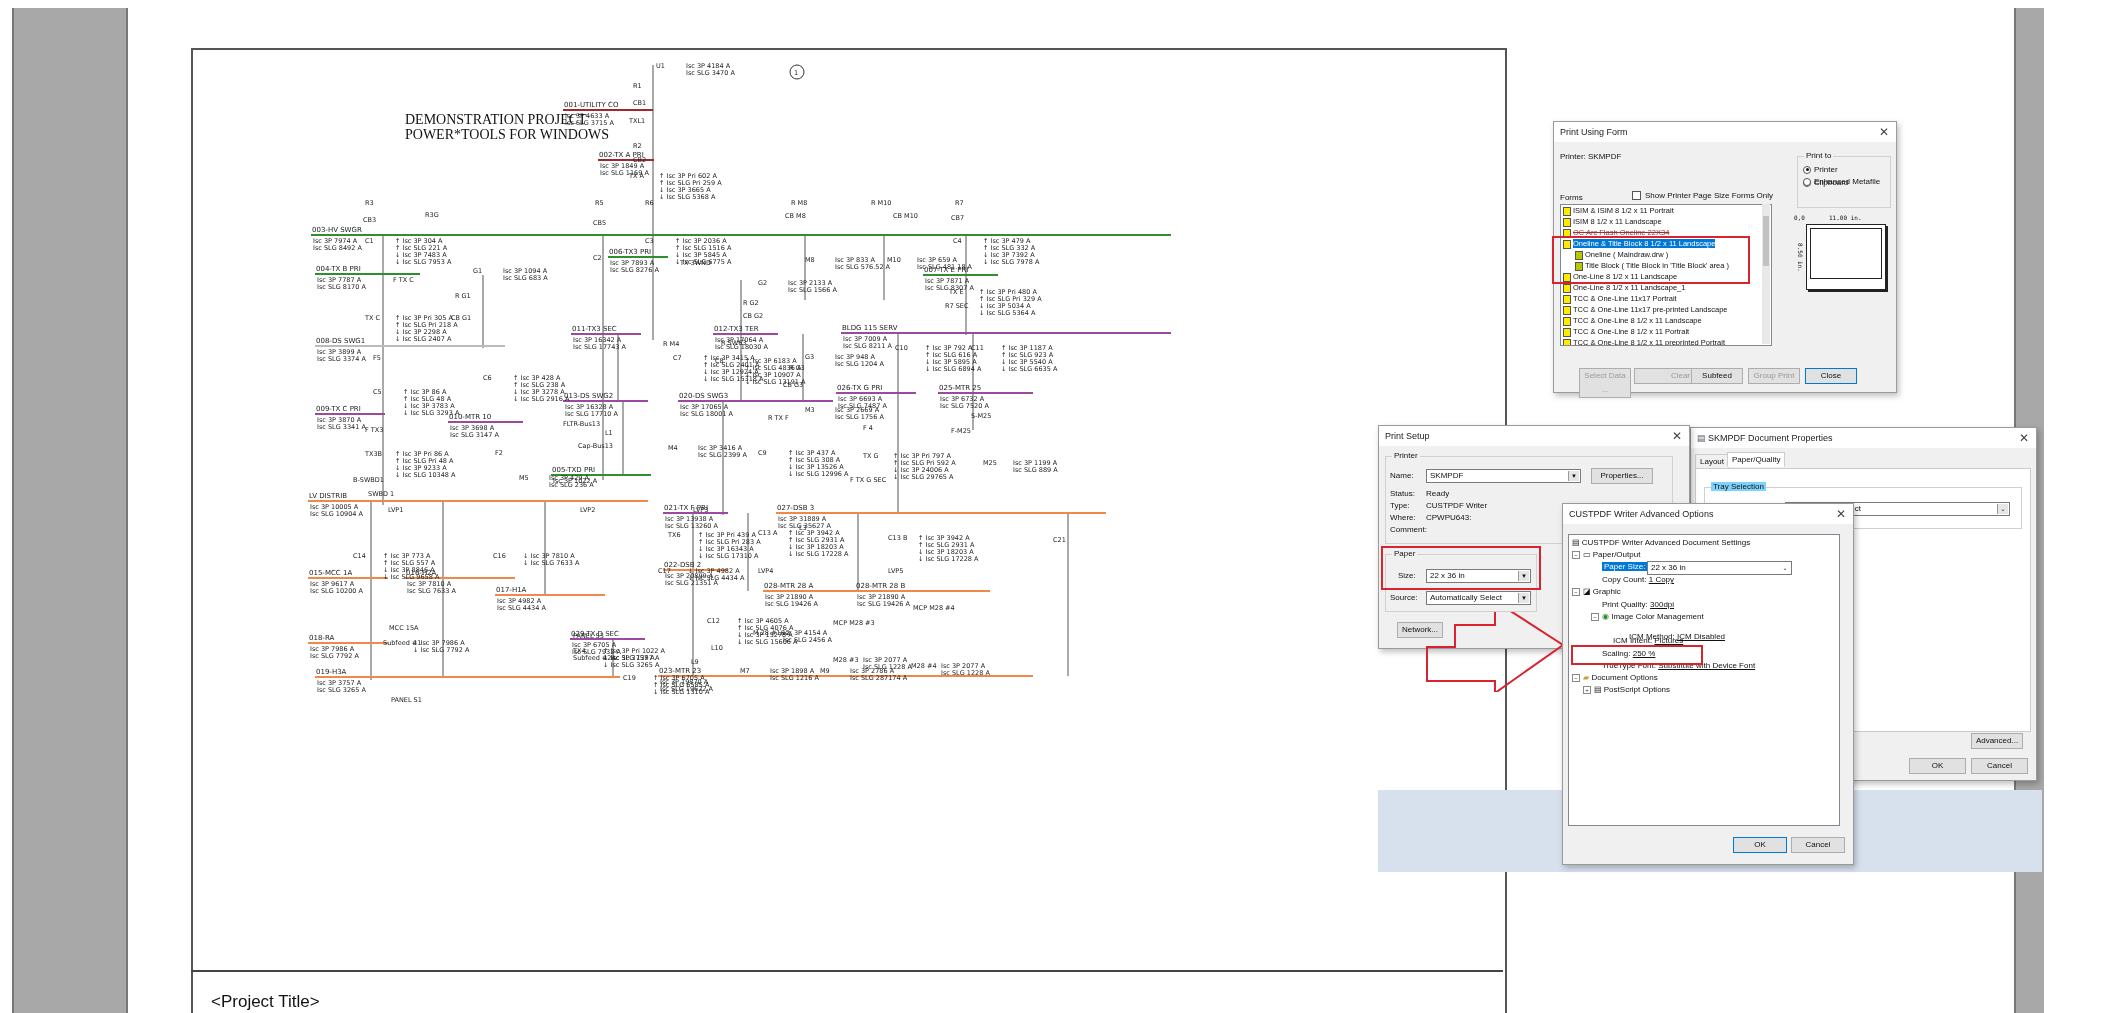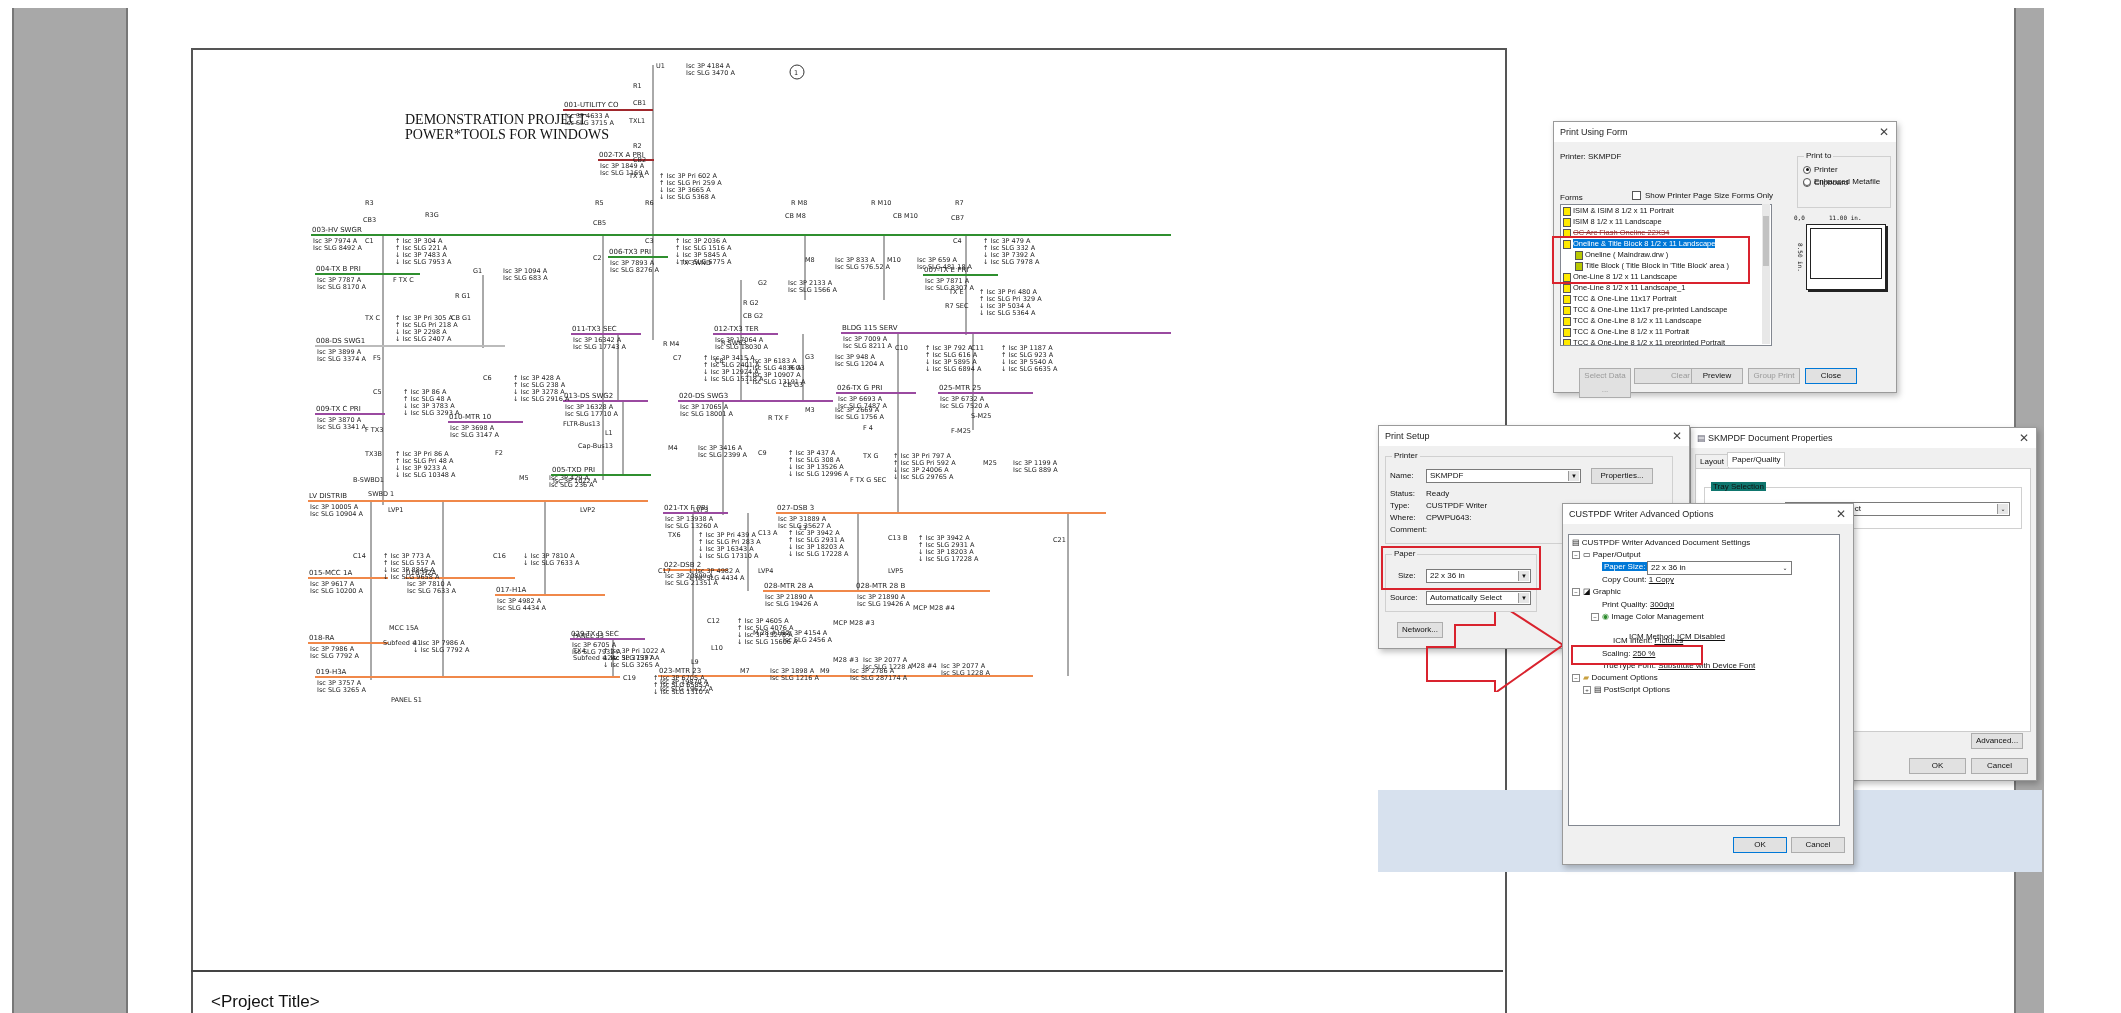--- a/index.html
+++ b/index.html
@@ -468,33 +468,33 @@
   <div style="position:absolute;left:240px;top:92px;width:95px;height:100px;">
     <div class="txt" style="left:0;top:0;font-family:'DejaVu Sans Mono',monospace;font-size:6px;">0,0</div>
     <div class="txt" style="left:35px;top:0;font-family:'DejaVu Sans Mono',monospace;font-size:6px;">11.00 in.</div>
     <div class="txt" style="left:-8px;top:40px;font-family:'DejaVu Sans Mono',monospace;font-size:6px;transform:rotate(90deg);">8.50 in.</div>
     <div style="position:absolute;left:12px;top:10px;width:78px;height:64px;border:1px solid #222;background:#fff;box-shadow:2px 2px 0 #222;">
       <div style="position:absolute;left:3px;top:3px;right:3px;bottom:10px;border:1px solid #222;"></div>
     </div>
   </div>
   <div class="btn disabled" style="left:25px;top:246px;width:50px;">Select Data ...</div>
   <div class="btn disabled" style="left:80px;top:246px;width:50px;padding-left:30px;">Clear Data</div>
-  <div class="btn" style="left:137px;top:246px;width:50px;">Preview</div>
+  <div class="btn" style="left:137px;top:246px;width:50px;">Subfeed</div>
   <div class="btn disabled" style="left:194px;top:246px;width:50px;">Group Print</div>
   <div class="btn default" style="left:251px;top:246px;width:50px;">Close</div>
   <div class="redbox" style="left:-2px;top:114px;width:194px;height:44px;"></div>
 </div>
 
 <div class="dlg" style="left:1690px;top:427px;width:345px;height:352px;">
   <div class="dlg-title"><span style="color:#556;">▤ </span><span>SKMPDF Document Properties</span><span class="dlg-close">✕</span></div>
   <div class="tab" style="left:4px;top:26px;">Layout</div>
   <div class="tab active" style="left:36px;top:24px;">Paper/Quality</div>
   <div style="position:absolute;left:4px;top:40px;width:334px;height:262px;background:#fff;border:1px solid #ccc;">
     <div class="group" style="left:8px;top:18px;width:316px;height:40px;">
-      <span class="group-lbl" style="background:#0f766e;">Tray Selection</span>
+      <span class="group-lbl" style="background:#7dd3fc;">Tray Selection</span>
       <div class="combo" style="left:80px;top:14px;width:220px;"><span>Automatically Select</span><span class="combo-arrow">⌄</span></div>
     </div>
   </div>
   <div class="btn" style="left:280px;top:305px;width:50px;">Advanced...</div>
   <div class="btn" style="left:218px;top:330px;width:55px;">OK</div>
   <div class="btn" style="left:280px;top:330px;width:55px;">Cancel</div>
 </div>
 
 <div id="blue-area"></div>
 

